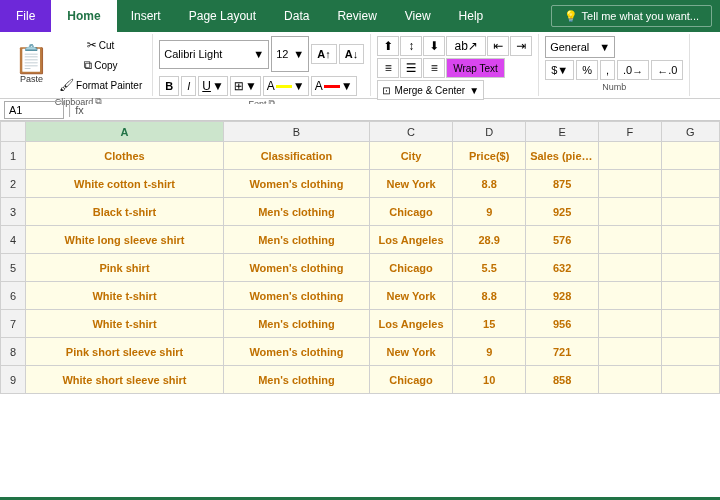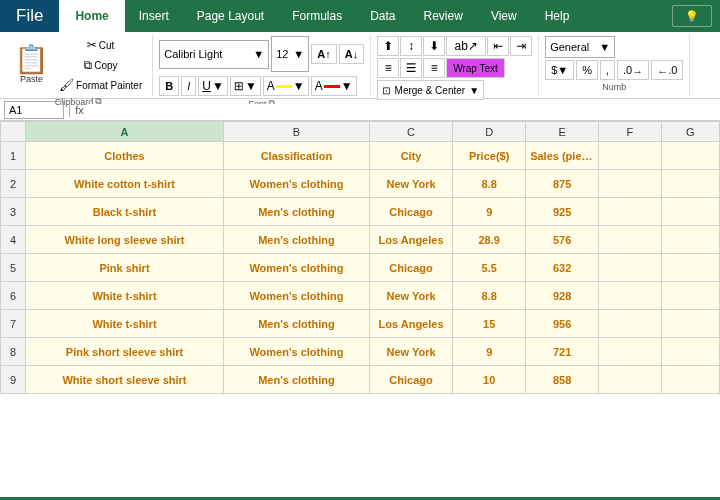--- a/index.html
+++ b/index.html
@@ -8,27 +8,27 @@
     
     #title-bar {
       height: 32px;
       background: #217346;
       display: flex;
       align-items: center;
       color: white;
       font-size: 12px;
     }
     .tab-file {
-      background: #0c4a6e;
+      background: #6d28d9;
       height: 100%;
       padding: 0 16px;
       display: flex;
       align-items: center;
       color: white;
-      font-size: 17px;
+      font-size: 12px;
     }
     .tab-home {
       background: #ffffff;
       height: 100%;
       padding: 0 16px;
       display: flex;
       align-items: center;
       color: #217346;
       font-size: 12px;
       font-weight: bold;
@@ -314,28 +314,28 @@
     }
   </style>
 </head>
 <body>
 
 <div id="title-bar">
   <div class="tab-file">File</div>
   <div class="tab-home">Home</div>
   <div class="tab-other">Insert</div>
   <div class="tab-other">Page Layout</div>
-  <div class="tab-other">Formulas</div>
   <div class="tab-other">Data</div>
   <div class="tab-other">Review</div>
   <div class="tab-other">View</div>
   <div class="tab-other">Help</div>
   <div class="title-center"></div>
   <div class="tell-me">
     <span>💡</span>
+    <span>Tell me what you want...</span>
   </div>
 </div>
 
 <div id="ribbon">
   <div id="ribbon-toolbar">
 
     <div class="ribbon-group">
       <div class="ribbon-group-content">
         <div class="ribbon-btn paste-btn">
           <div class="ribbon-btn-icon paste-icon">📋</div>

